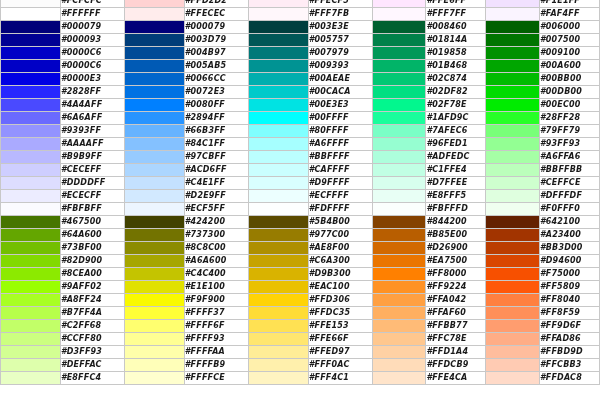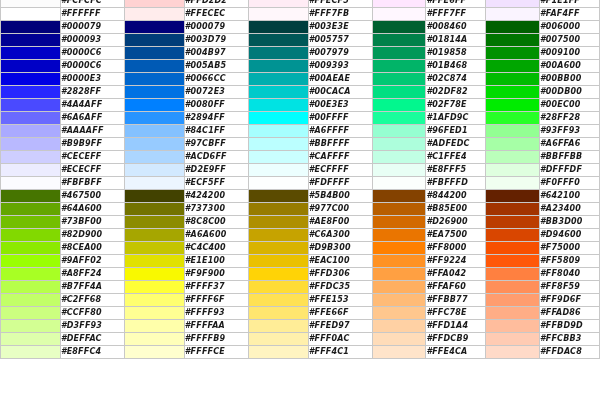--- a/index.html
+++ b/index.html
@@ -189,20 +189,32 @@
         <td class="swatch" style="background-color: rgb(40, 148, 255);"></td>
         <td class="hex">#2894FF</td>
         <td class="swatch" style="background-color: rgb(0, 255, 255);"></td>
         <td class="hex">#00FFFF</td>
         <td class="swatch" style="background-color: rgb(26, 253, 156);"></td>
         <td class="hex">#1AFD9C</td>
         <td class="swatch" style="background-color: rgb(40, 255, 40);"></td>
         <td class="hex">#28FF28</td>
       </tr>
       <tr>
+        <td class="swatch" style="background-color: rgb(147, 147, 255);"></td>
+        <td class="hex">#9393FF</td>
+        <td class="swatch" style="background-color: rgb(102, 179, 255);"></td>
+        <td class="hex">#66B3FF</td>
+        <td class="swatch" style="background-color: rgb(128, 255, 255);"></td>
+        <td class="hex">#80FFFF</td>
+        <td class="swatch" style="background-color: rgb(122, 254, 198);"></td>
+        <td class="hex">#7AFEC6</td>
+        <td class="swatch" style="background-color: rgb(121, 255, 121);"></td>
+        <td class="hex">#79FF79</td>
+      </tr>
+      <tr>
         <td class="swatch" style="background-color: rgb(170, 170, 255);"></td>
         <td class="hex">#AAAAFF</td>
         <td class="swatch" style="background-color: rgb(132, 193, 255);"></td>
         <td class="hex">#84C1FF</td>
         <td class="swatch" style="background-color: rgb(166, 255, 255);"></td>
         <td class="hex">#A6FFFF</td>
         <td class="swatch" style="background-color: rgb(150, 254, 209);"></td>
         <td class="hex">#96FED1</td>
         <td class="swatch" style="background-color: rgb(147, 255, 147);"></td>
         <td class="hex">#93FF93</td>
@@ -225,20 +237,32 @@
         <td class="swatch" style="background-color: rgb(172, 214, 255);"></td>
         <td class="hex">#ACD6FF</td>
         <td class="swatch" style="background-color: rgb(202, 255, 255);"></td>
         <td class="hex">#CAFFFF</td>
         <td class="swatch" style="background-color: rgb(193, 255, 228);"></td>
         <td class="hex">#C1FFE4</td>
         <td class="swatch" style="background-color: rgb(187, 255, 187);"></td>
         <td class="hex">#BBFFBB</td>
       </tr>
       <tr>
+        <td class="swatch" style="background-color: rgb(221, 221, 255);"></td>
+        <td class="hex">#DDDDFF</td>
+        <td class="swatch" style="background-color: rgb(196, 225, 255);"></td>
+        <td class="hex">#C4E1FF</td>
+        <td class="swatch" style="background-color: rgb(217, 255, 255);"></td>
+        <td class="hex">#D9FFFF</td>
+        <td class="swatch" style="background-color: rgb(215, 255, 238);"></td>
+        <td class="hex">#D7FFEE</td>
+        <td class="swatch" style="background-color: rgb(206, 255, 206);"></td>
+        <td class="hex">#CEFFCE</td>
+      </tr>
+      <tr>
         <td class="swatch" style="background-color: rgb(236, 236, 255);"></td>
         <td class="hex">#ECECFF</td>
         <td class="swatch" style="background-color: rgb(210, 233, 255);"></td>
         <td class="hex">#D2E9FF</td>
         <td class="swatch" style="background-color: rgb(236, 255, 255);"></td>
         <td class="hex">#ECFFFF</td>
         <td class="swatch" style="background-color: rgb(232, 255, 245);"></td>
         <td class="hex">#E8FFF5</td>
         <td class="swatch" style="background-color: rgb(223, 255, 223);"></td>
         <td class="hex">#DFFFDF</td>

